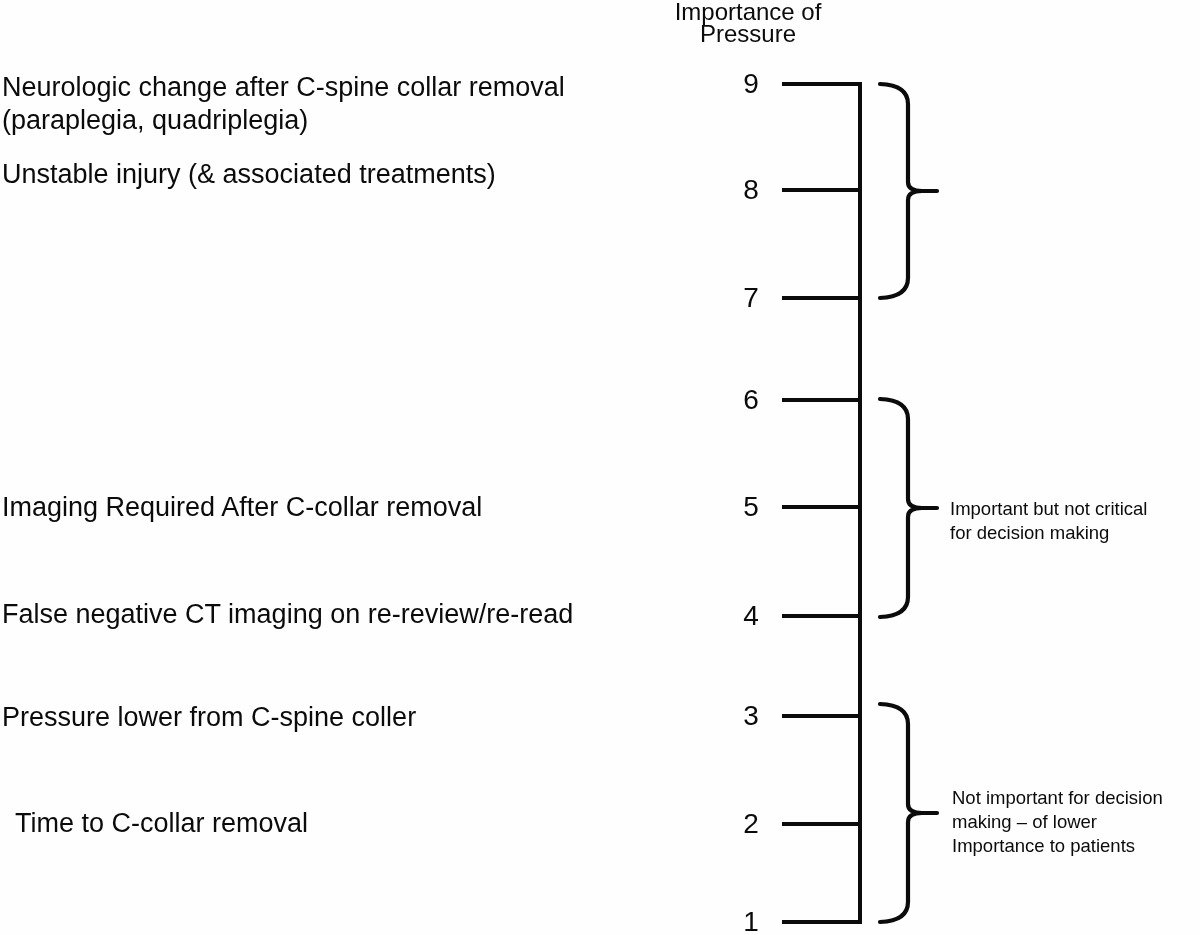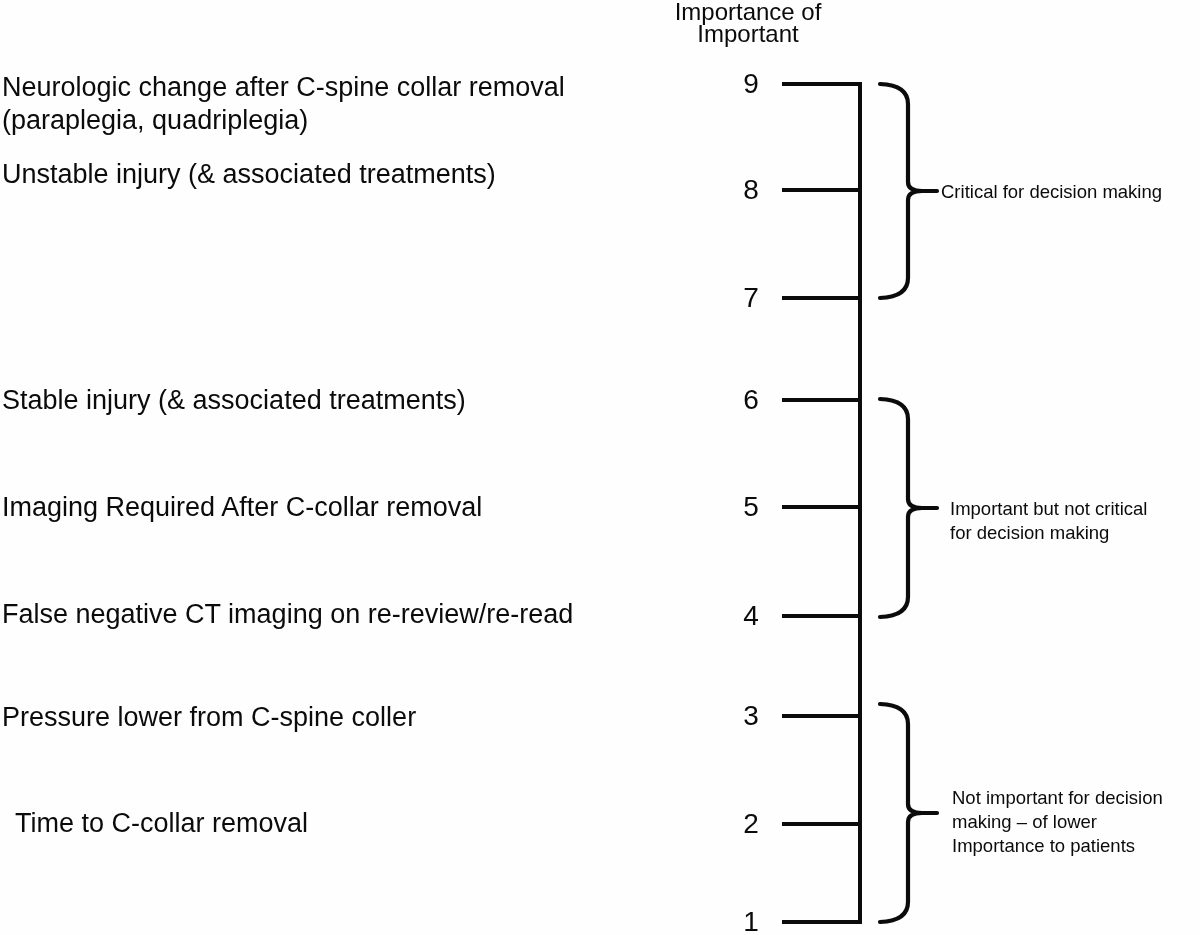--- a/index.html
+++ b/index.html
@@ -53,21 +53,21 @@
     top: 0;
   }
 </style>
 </head>
 <body>
 
 <div class="figure">
 
   <div class="axis-title">
     <div>Importance of</div>
-    <div>Important</div>
+    <div>Pressure</div>
   </div>
 
   <svg class="lines-svg" width="1200" height="935" viewBox="0 0 1200 935">
     <g stroke="#0b0b0b" stroke-width="4" fill="none">
       <line x1="860" y1="82" x2="860" y2="924"></line>
       <line x1="782" y1="84" x2="860" y2="84"></line>
       <line x1="782" y1="190" x2="860" y2="190"></line>
       <line x1="782" y1="298" x2="860" y2="298"></line>
       <line x1="782" y1="400" x2="860" y2="400"></line>
       <line x1="782" y1="507" x2="860" y2="507"></line>
@@ -79,36 +79,34 @@
     <g stroke="#0b0b0b" stroke-width="4.2" fill="none" stroke-linecap="round" stroke-linejoin="round">
       <path d="M 880 84 Q 908 85 908 104 L 908 182 Q 908 191 922 191 L 937 191 L 922 191 Q 908 191 908 200 L 908 278 Q 908 297 880 298"></path>
       <path d="M 880 399 Q 908 400 908 419 L 908 499 Q 908 508 922 508 L 937 508 L 922 508 Q 908 508 908 517 L 908 597 Q 908 616 880 617"></path>
       <path d="M 880 704 Q 908 705 908 724 L 908 804 Q 908 813 922 813 L 937 813 L 922 813 Q 908 813 908 822 L 908 902 Q 908 921 880 922"></path>
     </g>
   </svg>
 
   <div class="outcome" style="top:71px;">Neurologic change after C-spine collar removal
 (paraplegia, quadriplegia)</div>
   <div class="outcome" style="top:158px;">Unstable injury (&amp; associated treatments)</div>
-  <div class="outcome" style="top:384px;">Stable injury (&amp; associated treatments)</div>
   <div class="outcome" style="top:491px;">Imaging Required After C-collar removal</div>
   <div class="outcome" style="top:598px;">False negative CT imaging on re-review/re-read</div>
   <div class="outcome" style="top:701px;">Pressure lower from C-spine coller</div>
   <div class="outcome" style="top:807px;margin-left:13px;">Time to C-collar removal</div>
 
   <div class="tick-num" style="top:69px;">9</div>
   <div class="tick-num" style="top:175px;">8</div>
   <div class="tick-num" style="top:283px;">7</div>
   <div class="tick-num" style="top:385px;">6</div>
   <div class="tick-num" style="top:492px;">5</div>
   <div class="tick-num" style="top:601px;">4</div>
   <div class="tick-num" style="top:701px;">3</div>
   <div class="tick-num" style="top:809px;">2</div>
   <div class="tick-num" style="top:907px;">1</div>
 
-  <div class="category" style="top:180px; left:941px;">Critical for decision making</div>
   <div class="category" style="top:497px; left:950px;">Important but not critical
 for decision making</div>
   <div class="category" style="top:786px; left:952px;">Not important for decision
 making – of lower
 Importance to patients</div>
 
 </div>
 
 </body></html>

